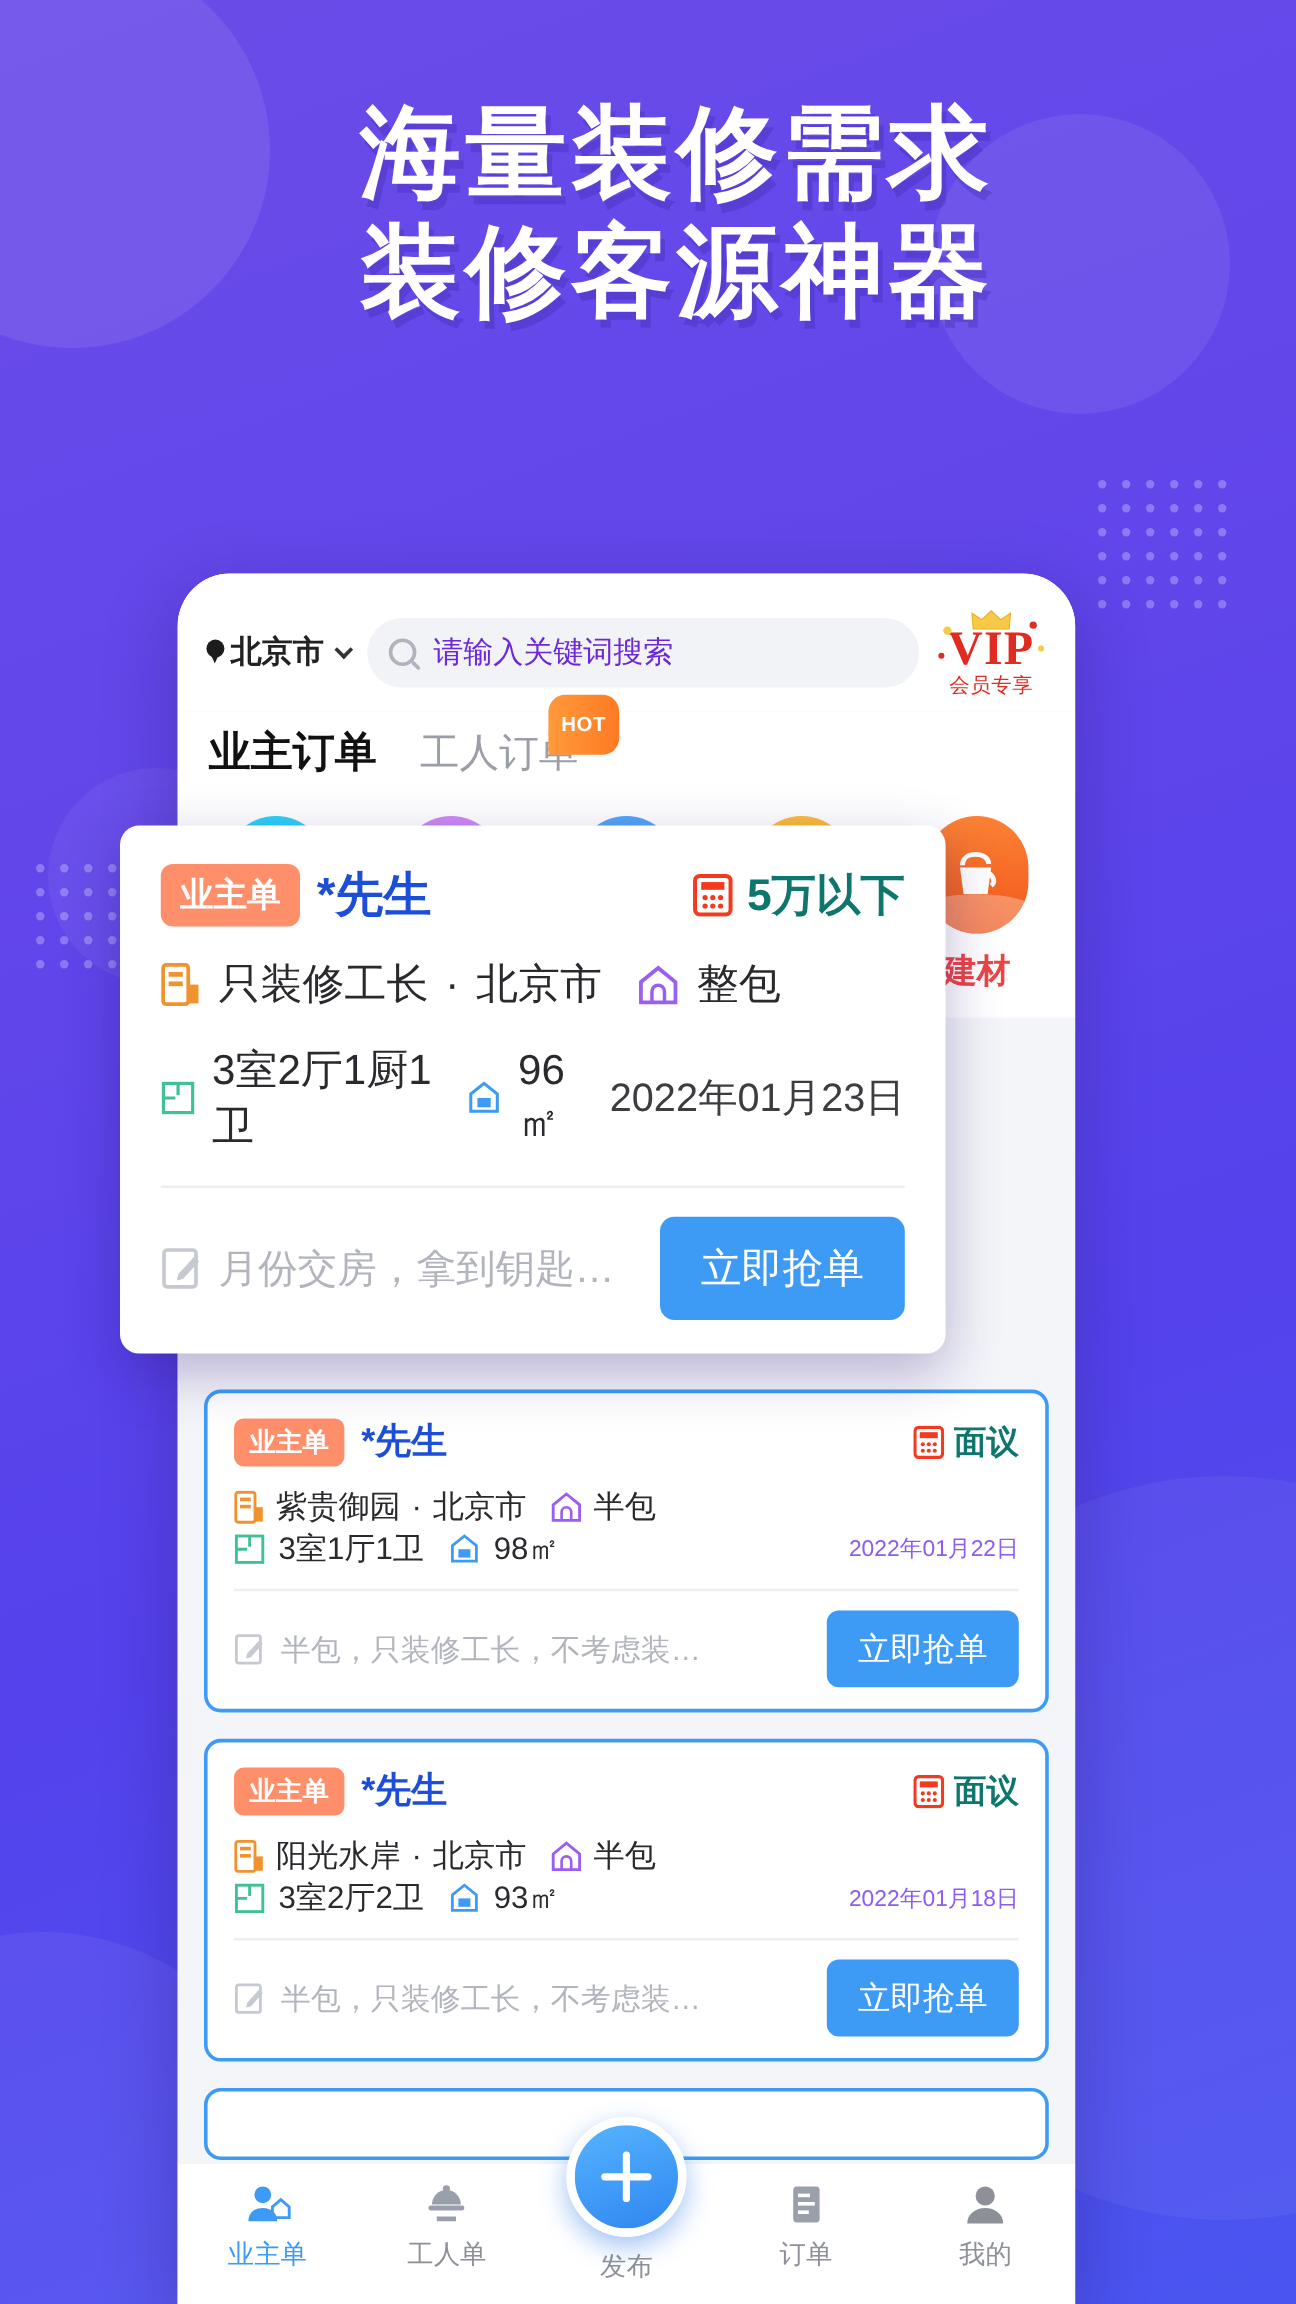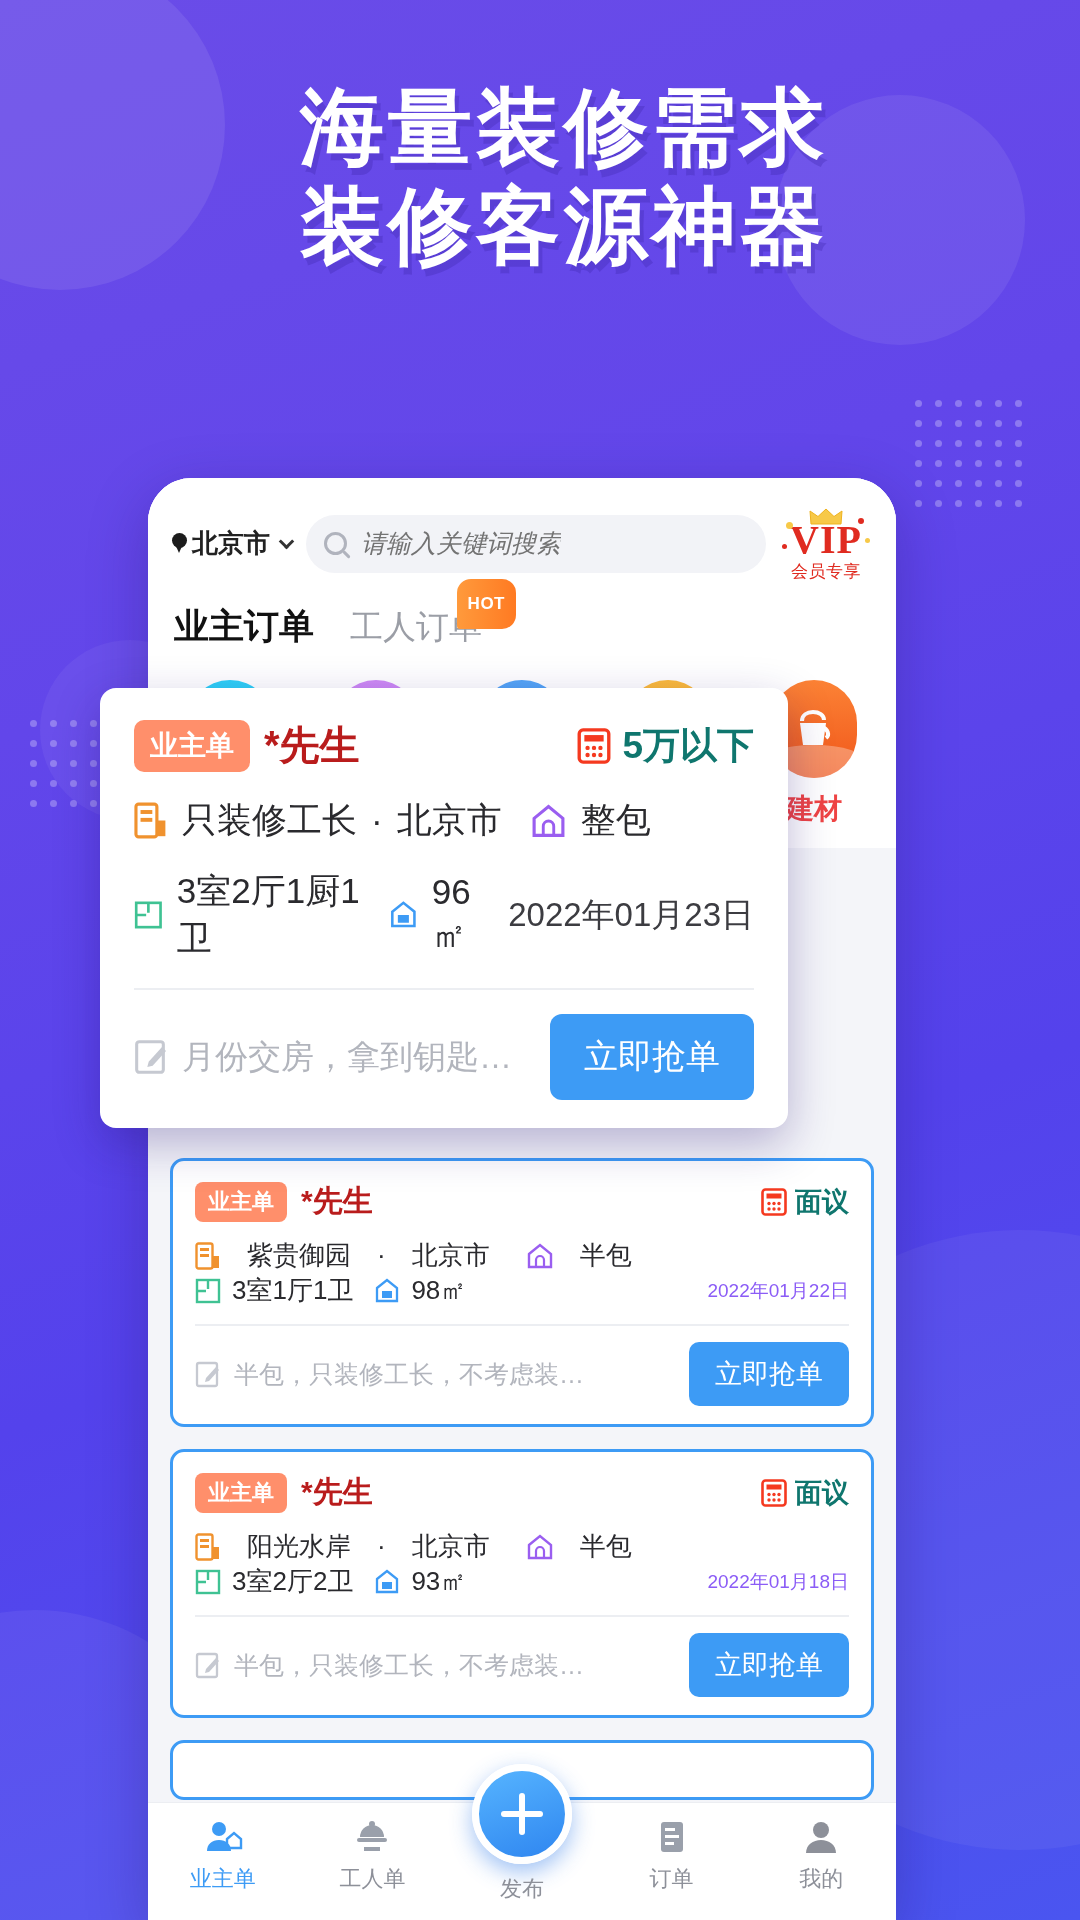--- a/index.html
+++ b/index.html
@@ -54,21 +54,21 @@
   .pin{width:15px;height:21px;position:relative;flex:0 0 auto;margin-right:3px;}
   .pin:before{content:"";position:absolute;left:0;top:0;width:15px;height:15px;border-radius:50%;background:#1c1c1c;}
   .pin:after{content:"";position:absolute;left:3.2px;top:11px;border-left:4.3px solid transparent;border-right:4.3px solid transparent;border-top:9px solid #1c1c1c;}
   .chev{display:inline-block;width:11px;height:11px;border-right:3px solid #333;border-bottom:3px solid #333;transform:rotate(45deg);margin-left:9px;margin-bottom:5px;}
   .searchbox{
     flex:1;height:58px;background:#f2f3f7;border-radius:29px;
     display:flex;align-items:center;padding:0 18px;gap:14px;min-width:0;
   }
   .mag{width:23px;height:23px;border:3px solid #b0b3bd;border-radius:50%;position:relative;flex:0 0 auto;}
   .mag:after{content:"";position:absolute;right:-7px;bottom:-4px;width:9px;height:3px;background:#b0b3bd;transform:rotate(45deg);border-radius:2px;}
-  .ph{color:#737373;font-size:25px;white-space:nowrap;overflow:hidden;font-style:italic;}
+  .ph{color:#6d28d9;font-size:25px;white-space:nowrap;overflow:hidden;}
 
   .vip{width:92px;flex:0 0 auto;text-align:center;position:relative;padding-top:4px;}
   .crown{display:block;margin:0 auto -4px;width:34px;height:17px;}
   .vip .vt{font-size:40px;font-weight:bold;color:#e02b20;line-height:.95;letter-spacing:1px;
            font-family:"Liberation Serif","DejaVu Serif",serif;}
   .vip .vs{font-size:17px;color:#e02b20;margin-top:1px;letter-spacing:.5px;}
   .sparkle{position:absolute;border-radius:50%;}
 
   .tabs{background:#fff;display:flex;align-items:flex-end;gap:36px;padding:10px 26px 14px;}
   .tab{font-size:33px;color:#9b9ea6;position:relative;padding-bottom:2px;}
@@ -91,23 +91,23 @@
   .list{padding:10px 22px 0;}
   .ocard{
     background:#fff;border:3px solid #3d9bf5;border-radius:14px;margin-bottom:22px;
     padding:20px 22px 18px;
   }
   .orow1{display:flex;align-items:center;gap:14px;}
   .badge-owner{
     background:#ff8f6b;color:#fff;font-size:22px;padding:5px 13px;border-radius:8px;font-weight:600;
     white-space:nowrap;
   }
-  .oname{font-size:30px;font-weight:bold;color:#b91c1c;}
+  .oname{font-size:30px;font-weight:bold;color:#1d4ed8;}
   .oprice{margin-left:auto;display:flex;align-items:center;gap:8px;color:#0f766e;font-size:27px;font-weight:bold;white-space:nowrap;}
-  .orow2{display:flex;align-items:center;gap:26px;margin-top:16px;font-size:26px;color:#2a2a2e;flex-wrap:nowrap;}
+  .orow2{display:flex;align-items:center;gap:9px;margin-top:16px;font-size:26px;color:#2a2a2e;flex-wrap:nowrap;}
   .orow3{display:flex;align-items:center;gap:11px;font-size:26px;color:#2a2a2e;}
   .odate{margin-left:auto;color:#8b5cf6;font-size:19px;white-space:nowrap;}
   .divider{height:2px;background:#eceef2;margin:16px 0 0;}
   .orow4{display:flex;align-items:center;gap:12px;margin-top:16px;}
   .odesc{color:#b2b5bd;font-size:25px;white-space:nowrap;overflow:hidden;text-overflow:ellipsis;flex:1;}
   .btn-grab{
     background:#3d9bf5;color:#fff;font-size:27px;padding:14px 26px;border-radius:10px;
     white-space:nowrap;border:none;font-family:inherit;
   }
   .mid{color:#2a2a2e;}

